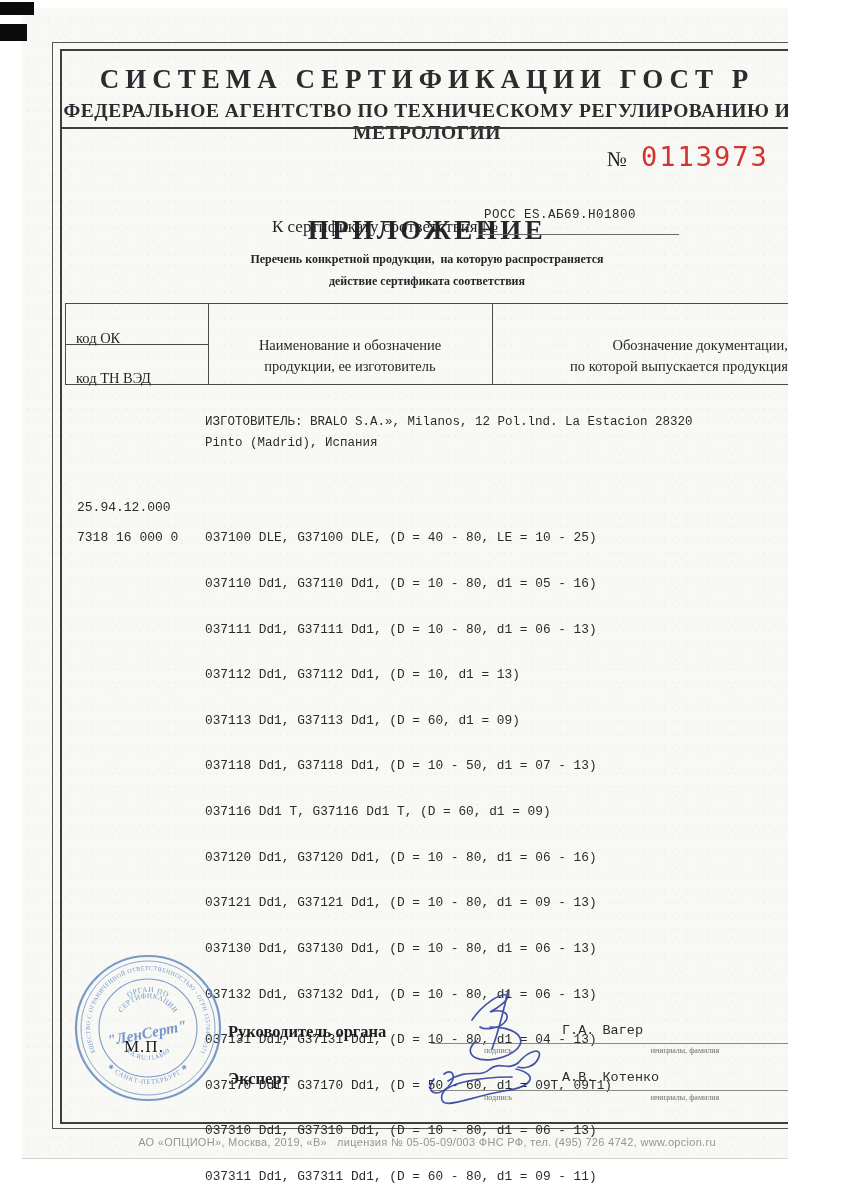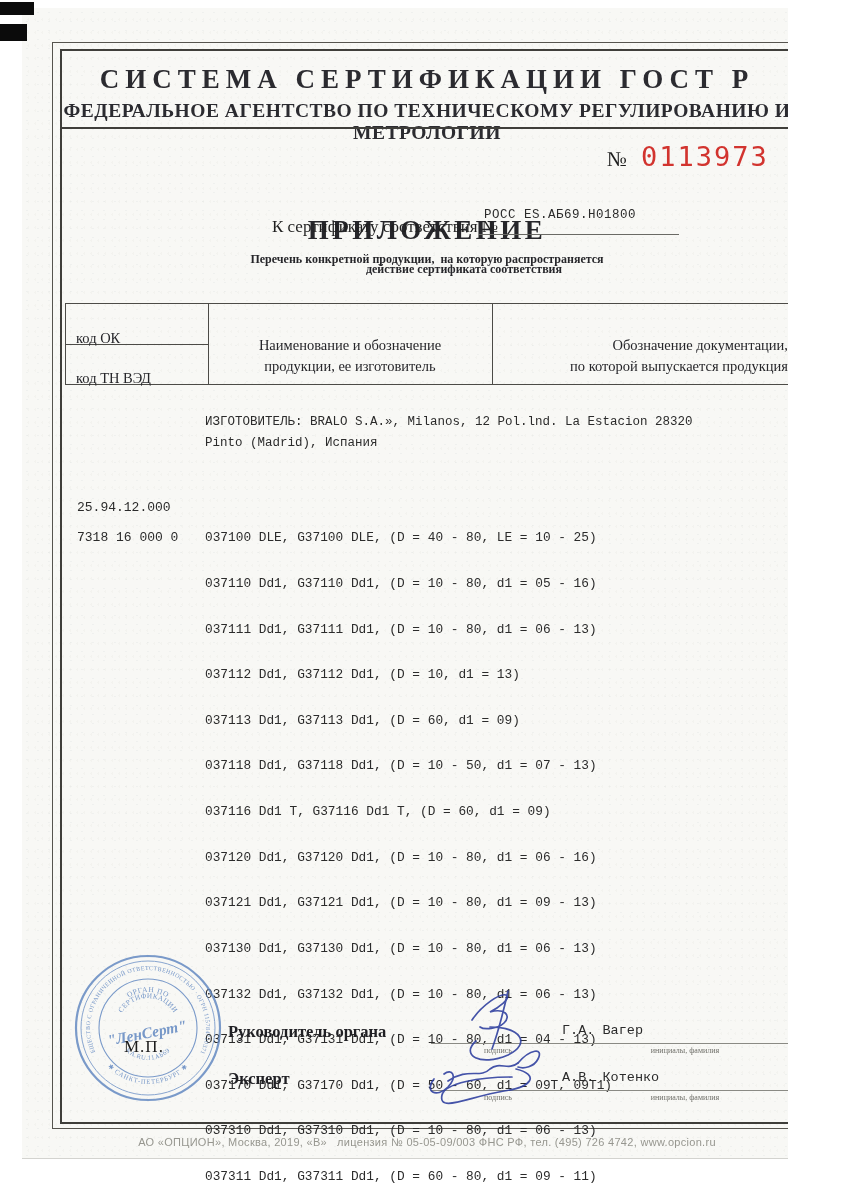--- a/index.html
+++ b/index.html
@@ -23,21 +23,21 @@
   .header-rule{left:62px;top:127px;width:731px;height:2.4px;background:#3f3e3a;}
   .no-prefix{left:607px;top:147px;font-size:21px;color:#1d1d1d;}
   .no-value{left:641px;top:141px;font-size:27px;font-family:"DejaVu Sans Mono",monospace;
             color:#d2342f;letter-spacing:2px;}
   .doc-title{top:175px;font-size:27px;font-weight:bold;letter-spacing:3.5px;color:#26262a;margin-top:40px;}
   .cert-label{left:272px;top:217px;font-size:17px;color:#1f1f1f;}
   .cert-number{left:484px;top:208px;font-family:"Liberation Mono",monospace;font-size:12.5px;
                letter-spacing:0.5px;color:#2a2a2a;white-space:pre;}
   .cert-line{left:479px;top:234px;width:200px;height:1.2px;background:#6a6a65;}
   .subtitle{font-size:12px;font-weight:bold;color:#26262a;white-space:pre;}
-  .sub1{top:252px;} .sub2{top:262px;padding-left:37px;}
+  .sub1{top:252px;} .sub2{top:274px;}
   .tbl{left:65px;top:303px;width:722px;height:80px;border:1.6px solid #4c4b47;}
   .tbl .v1{position:absolute;left:142px;top:0;width:1.4px;height:100%;background:#4c4b47;}
   .tbl .v2{position:absolute;left:426px;top:0;width:1.4px;height:100%;background:#4c4b47;}
   .tbl .h1{position:absolute;left:0;top:40px;width:142px;height:1.2px;background:#4c4b47;}
   .tbl .cell-text{position:absolute;font-size:14.5px;color:#26262a;margin-top:16px;}
   .tbl .c1a{left:10px;top:10px;} .tbl .c1b{left:10px;top:50px;}
   .tbl .c2{left:142px;top:15px;width:284px;text-align:center;line-height:21px;}
   .tbl .c3{left:426px;top:15px;width:296px;text-align:right;line-height:21px;}
   .mono{font-family:Liberation Mono, monospace;white-space:pre;color:#2b2b2b;}
   .manu{left:205px;font-size:12.5px;line-height:20.5px;}

